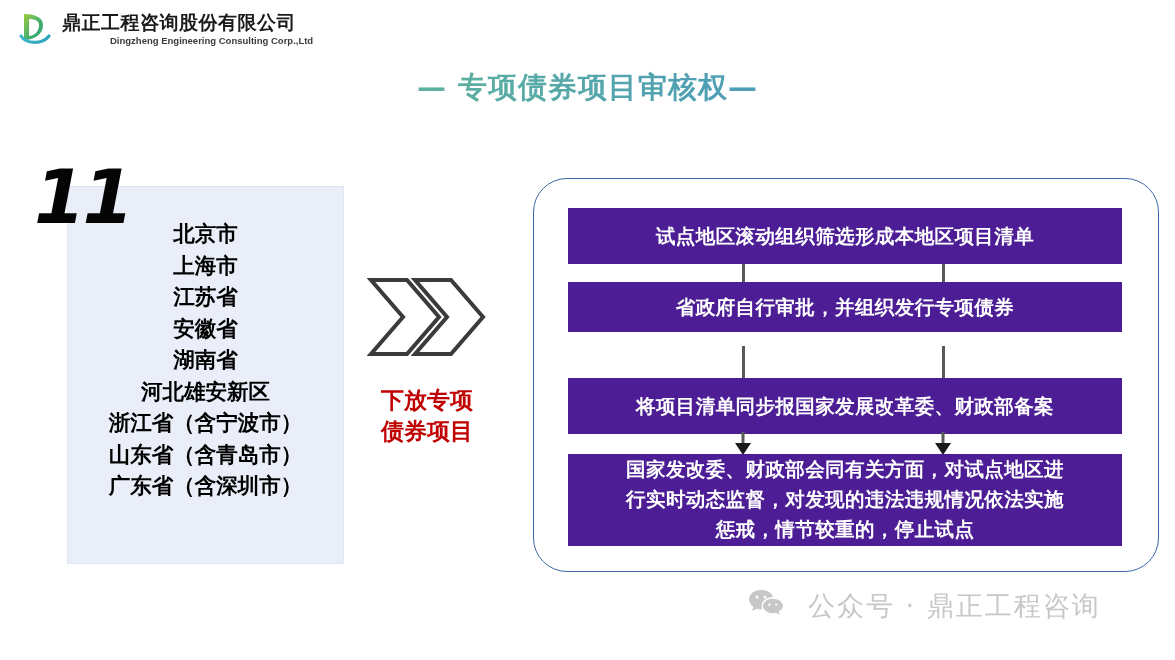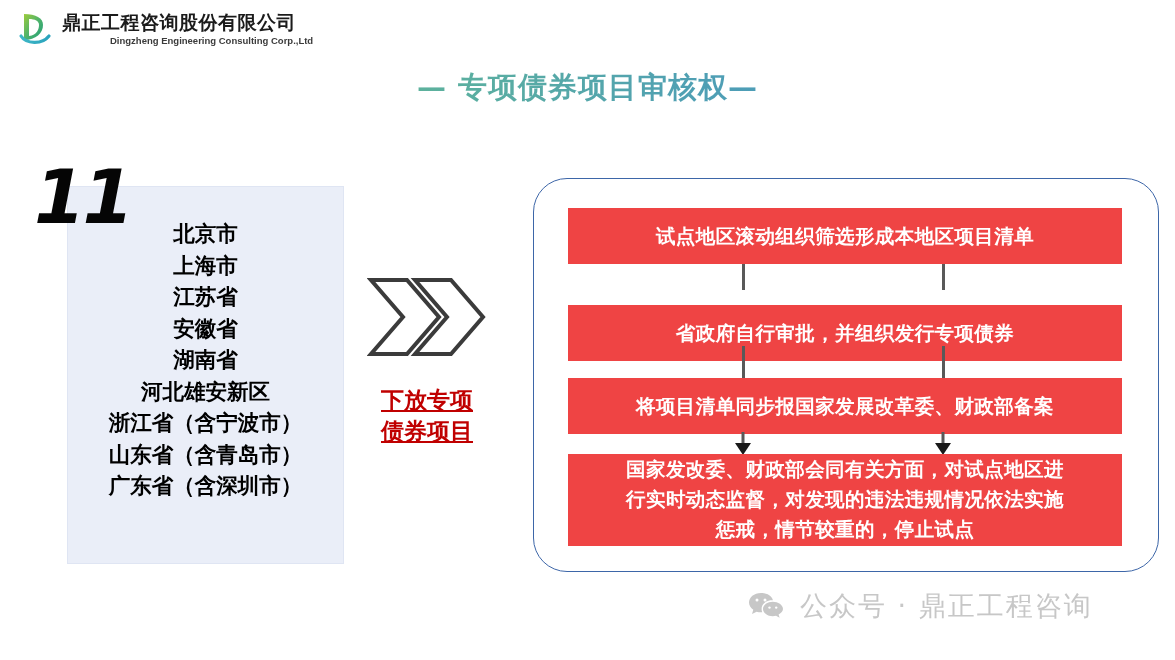--- a/index.html
+++ b/index.html
@@ -127,52 +127,52 @@
     left: 352px;
     top: 385px;
     width: 150px;
     text-align: center;
     font-size: 23px;
     font-weight: bold;
     color: #c00000;
     line-height: 31px;
     font-family: "DejaVu Sans", "Liberation Sans", sans-serif;
   }
-  #transfer-caption .cap-line { white-space: nowrap; text-decoration: underline; }
+  #transfer-caption .cap-line { white-space: nowrap; }
 
   
   #flow-container {
     position: absolute;
     left: 533px;
     top: 178px;
     width: 626px;
     height: 394px;
     border: 1.6px solid #3d66a8;
     border-radius: 34px;
     box-sizing: border-box;
     background: #ffffff;
   }
   .flow-step {
     position: absolute;
     left: 568px;
     width: 554px;
-    background: #ef4444;
+    background: #4c1d95;
     color: #ffffff;
     font-size: 19.5px;
     font-weight: bold;
     letter-spacing: 0.4px;
     display: flex;
     align-items: center;
     justify-content: center;
     text-align: center;
     box-sizing: border-box;
     font-family: "DejaVu Sans", "Liberation Sans", sans-serif;
   }
   #flow-step-1 { top: 208px; height: 56px; }
-  #flow-step-2 { top: 305px; height: 56px; }
+  #flow-step-2 { top: 282px; height: 50px; }
   #flow-step-3 { top: 378px; height: 56px; }
   #flow-step-4 {
     top: 454px;
     height: 92px;
     line-height: 30px;
     padding: 0 6px;
   }
   #flow-step-4 .step-multiline { display: block; }
 
   
@@ -193,22 +193,21 @@
   }
   #arrow-3a { left: 732px; top: 432px; }
   #arrow-3b { left: 932px; top: 432px; }
 
   
   #wechat-watermark {
     position: absolute;
     left: 748px;
     top: 588px;
     display: flex;
-    align-items: center;
-    gap: 16px;
+    gap: 24px;
   }
   #wechat-icon { width: 36px; height: 30px; flex: 0 0 36px; }
   #wechat-label {
     font-size: 27px;
     color: #c7c7c7;
     letter-spacing: 2px;
     white-space: nowrap;
     font-family: "DejaVu Sans", "Liberation Sans", sans-serif;
   }
 </style>

